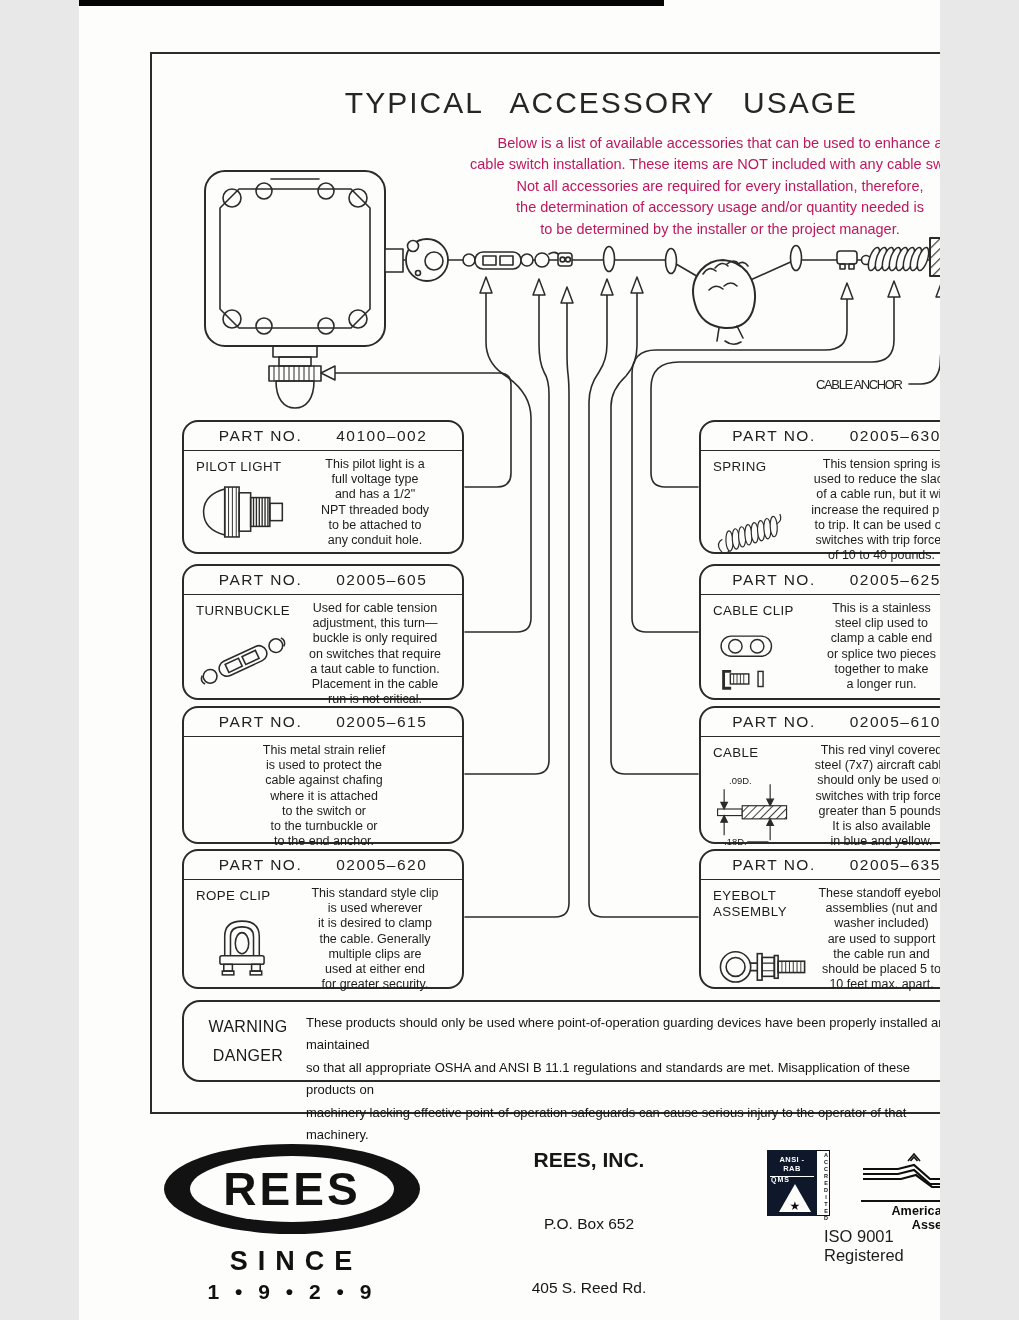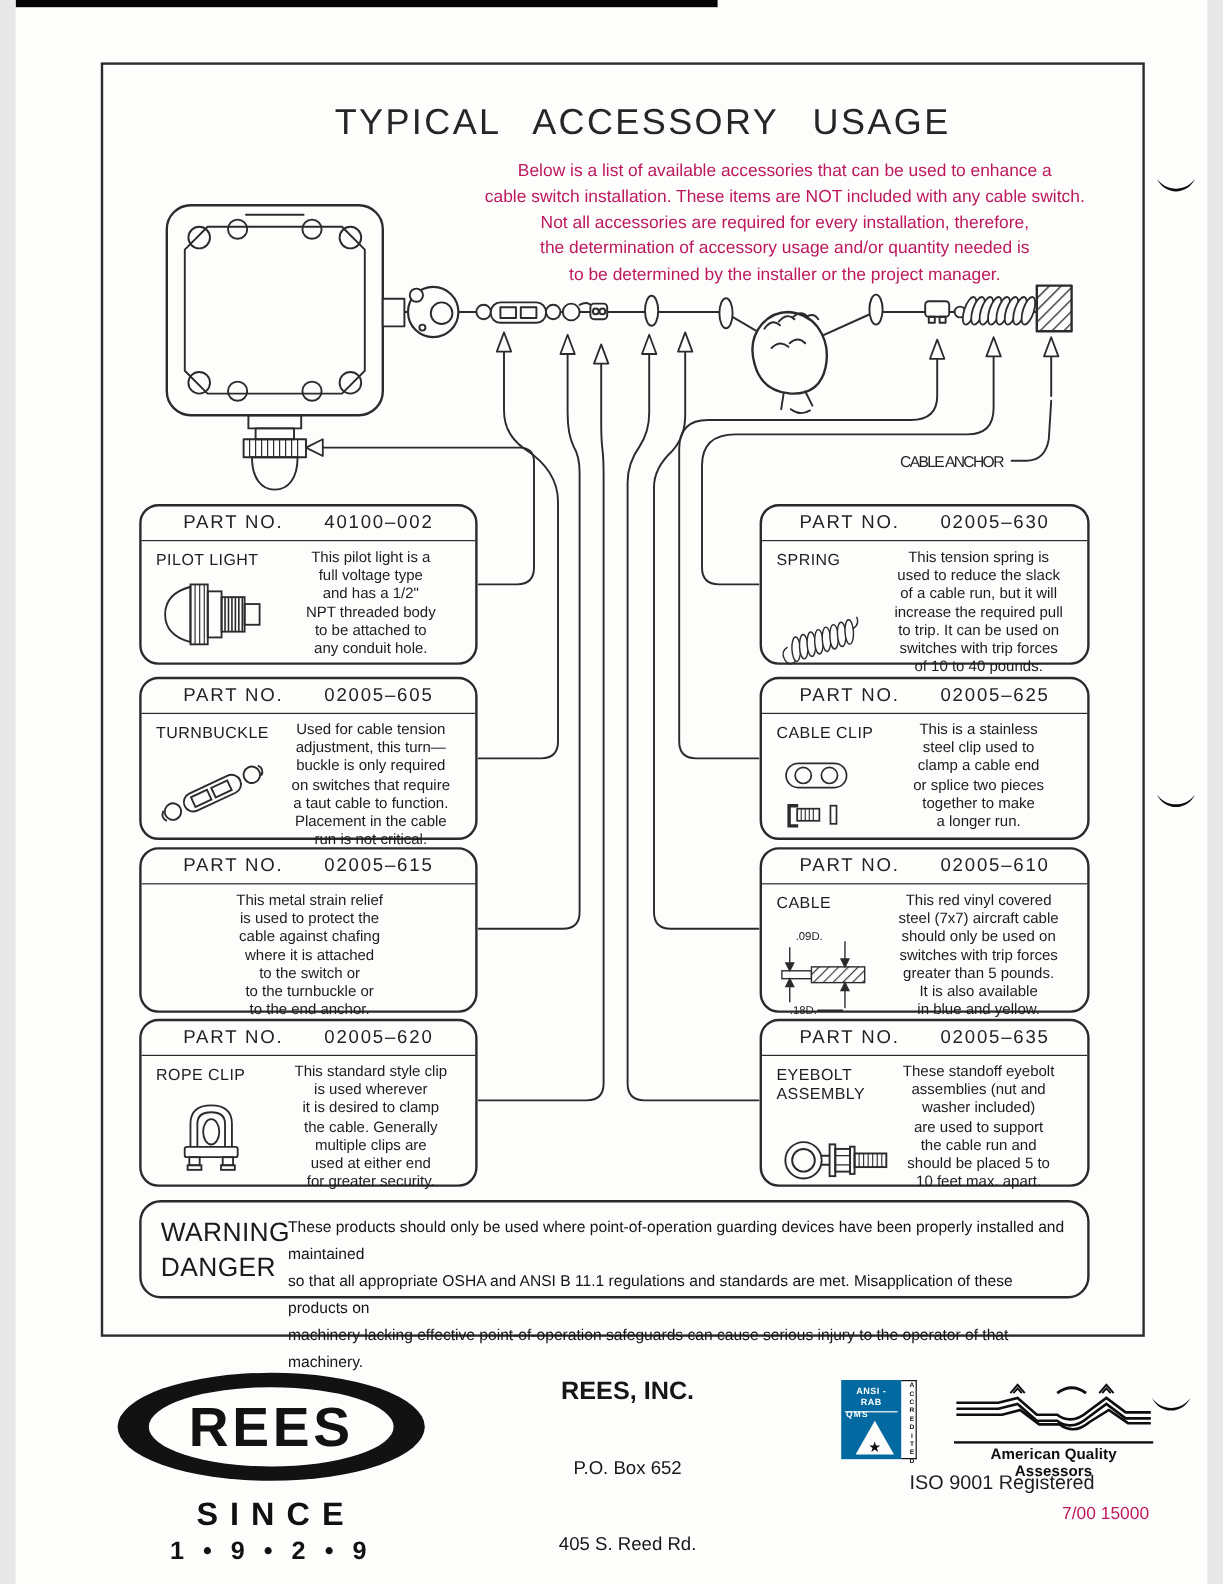--- a/index.html
+++ b/index.html
@@ -1,16 +1,16 @@
 <!DOCTYPE html>
 <html><head>
 <meta charset="utf-8">
 <style>
   html,body{margin:0;padding:0;background:#e8e8e8;}
-  .page{position:relative;width:993px;height:1320px;background:#fdfdfc;margin:0 auto;
+  .page{position:relative;width:861px;height:1320px;background:#fdfdfc;margin:0 auto;
         font-family:"Liberation Sans", sans-serif;color:#1d1d1d;overflow:hidden;}
   .top-bar{position:absolute;left:0;top:0;width:585px;height:6px;background:#050505;}
   .frame{position:absolute;left:71px;top:52px;width:866px;height:1058px;border:2px solid #2c2c2c;}
   .title{position:absolute;left:100px;top:86px;width:845px;text-align:center;
          font-size:30px;font-weight:400;letter-spacing:2px;word-spacing:18px;color:#262626;}
   .intro{position:absolute;left:338px;top:133px;width:606px;text-align:center;
          font-size:14.5px;line-height:21.4px;white-space:pre-line;color:#be185d;}
   .diagram-svg{position:absolute;left:0;top:0;width:1019px;height:1320px;}
 
   
@@ -28,32 +28,32 @@
   .pbox-body{display:flex;padding:5px 8px 2px 10px;}
   .pbox-left{width:102px;flex:none;}
   .b4 .pbox-left,.b5 .pbox-left,.b6 .pbox-left,.b7 .pbox-left{width:88px;}
   .pname{font-size:13.3px;letter-spacing:.4px;padding:3px 0 0 2px;white-space:pre-line;line-height:16px;}
   .picon{margin-top:5px;}
   .pdesc{flex:1;text-align:center;font-size:12.5px;line-height:15.2px;white-space:pre-line;padding-top:1px;color:#1c1c1c;}
 
   
   .warnbox{position:absolute;left:103px;top:1000px;width:792px;height:82px;border:2px solid #2a2a2a;
            border-radius:18px;display:flex;box-sizing:border-box;background:#fdfdfc;}
-  .warn-title{width:96px;margin:10px 0 0 16px;font-size:22px;line-height:29px;letter-spacing:.3px;white-space:pre-line;color:#1a1a1a;text-align:center;}
+  .warn-title{width:96px;margin:10px 0 0 16px;font-size:16px;line-height:29px;letter-spacing:.3px;white-space:pre-line;color:#1a1a1a;text-align:center;}
   .warn-text{flex:1;margin:10px 16px 0 10px;font-size:13px;line-height:22.4px;white-space:pre-line;color:#151515;}
 
   
   .rees-logo{position:absolute;left:82px;top:1142px;width:262px;text-align:center;}
   .since{font-size:27px;font-weight:700;letter-spacing:10px;margin-top:6px;padding-left:8px;color:#111;}
   .year{font-size:21px;font-weight:700;letter-spacing:5px;margin-top:3px;color:#111;}
   .company{position:absolute;left:360px;top:1148px;width:300px;text-align:center;color:#161616;}
   .company-name{font-size:21px;font-weight:700;margin-bottom:18px;}
   .company-line{font-size:15.5px;line-height:23.5px;margin-top:40px;}
   .ansirab{position:absolute;left:688px;top:1150px;display:flex;height:66px;}
-  .ar-main{width:50px;background:#0369a1;color:#fff;position:relative;}
+  .ar-main{width:50px;background:#0f172a;color:#fff;position:relative;}
   .ar-name{font-size:7.5px;font-weight:700;text-align:center;padding:5px 0 3px 0;letter-spacing:.4px;
            border-bottom:1px solid #fff;margin:0 3px;}
   .ar-qms{position:absolute;left:4px;top:26px;font-size:7px;font-weight:700;letter-spacing:1px;}
   .ar-tri{position:absolute;left:6px;bottom:3px;}
   .ar-strip{width:13px;border:1.5px solid #111;border-left:none;background:#fff;color:#111;
             font-size:5.5px;font-weight:700;letter-spacing:1px;writing-mode:vertical-rl;
             text-orientation:upright;text-align:center;padding-top:1px;box-sizing:border-box;}
   .aqa{position:absolute;left:782px;top:1152px;width:166px;}
   .aqa-text{font-size:12.6px;font-weight:700;border-top:2px solid #111;padding-top:2px;color:#0e0e0e;
             letter-spacing:.1px;text-align:center;}

